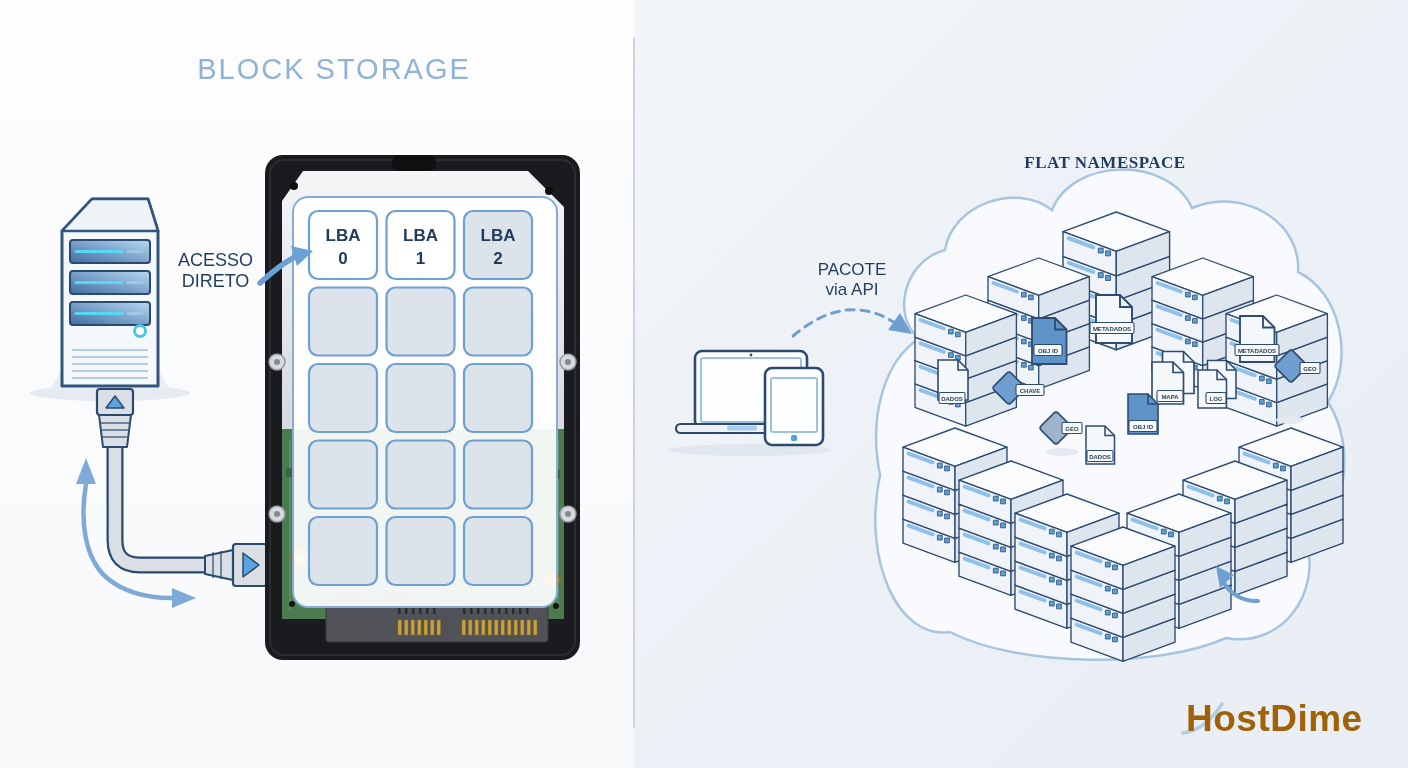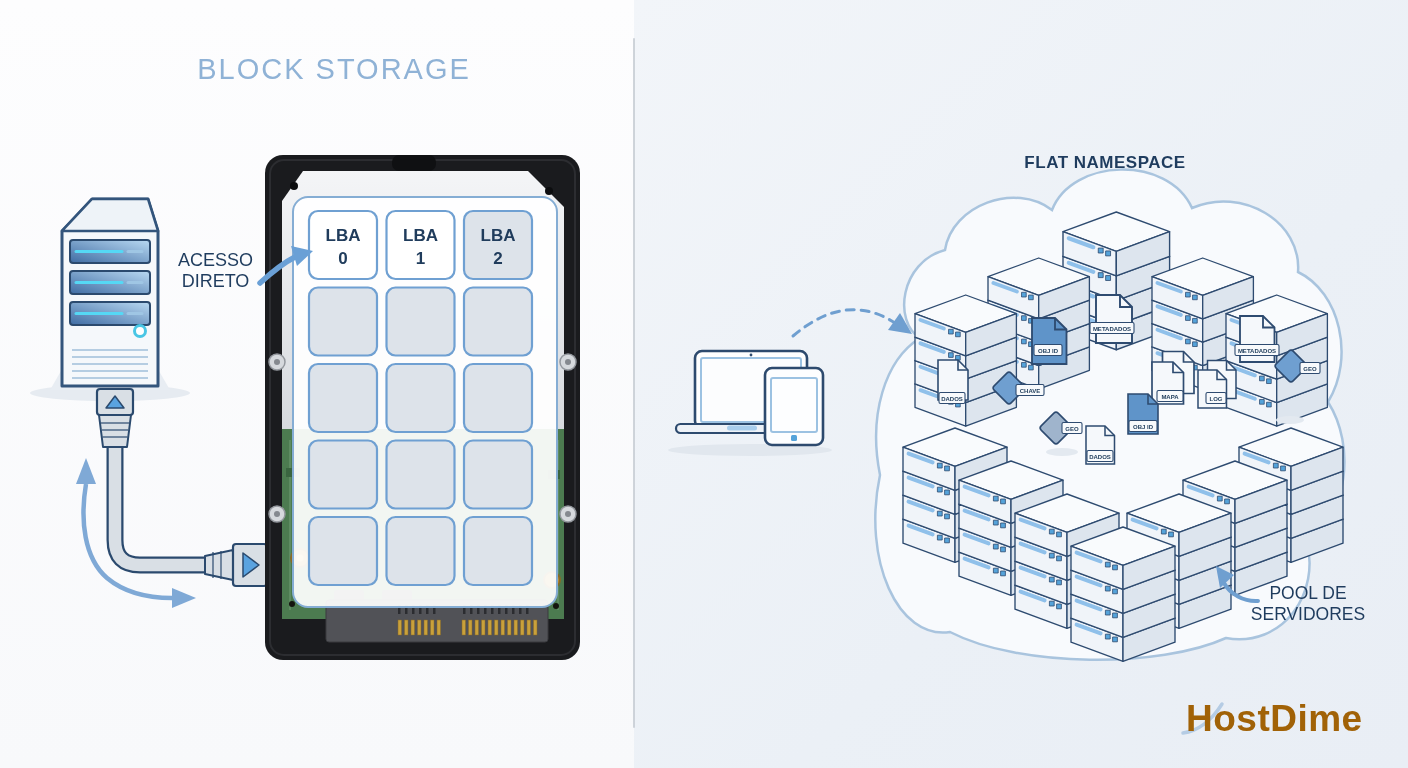--- a/index.html
+++ b/index.html
@@ -11,21 +11,21 @@
             background:linear-gradient(135deg,#f2f5f9 0%,#ebf0f6 60%,#e9eef5 100%);}
   .divider{position:absolute;left:633px;top:38px;width:2px;height:690px;
            background:#c7ccd3;border-radius:2px;opacity:.85;}
   .art{position:absolute;left:0;top:0;width:1408px;height:768px;}
   .txt{position:absolute;color:#1f3c5e;text-align:center;line-height:1.18;}
   .panel-title{top:52px;font-size:29px;font-weight:500;letter-spacing:2px;color:#8fb2d6;padding-left:17px;}
   .t-block{left:0;width:634px;}
   .t-object{left:634px;width:774px;}
   .lbl{font-size:18px;font-weight:500;}
   .acesso{left:128px;top:244px;width:175px;margin-top:6px;}
-  .flatns{left:955px;top:153px;width:300px;font-size:17px;font-weight:600;letter-spacing:.5px;}
+  .flatns{left:955px;top:153px;width:300px;font-size:17px;font-weight:600;letter-spacing:.5px;font-family:Liberation Serif, serif;}
   .pacote{left:778px;top:260px;width:148px;font-size:17px;}
   .pool{left:1222px;top:583px;width:172px;font-size:17.5px;}
   .brand{position:absolute;left:1186px;top:698px;width:200px;font-size:37px;font-weight:bold;
          color:#a16207;letter-spacing:.5px;}
 </style>
 </head>
 <body>
 
 <div class="stage">
   <div class="bg-left"></div>
@@ -348,20 +348,20 @@
 
   <div class="txt panel-title t-block">BLOCK STORAGE</div>
 
   <div class="txt lbl acesso">
     <div>ACESSO</div>
     <div>DIRETO</div>
   </div>
 
   <div class="txt flatns">FLAT NAMESPACE</div>
 
-
-  <div class="txt pool">
-    <div>POOL DE</div>
-    <div>SERVIDORES</div>
+  <div class="txt pacote">
+    <div>PACOTE</div>
+    <div>via API</div>
   </div>
+
 
   <div class="brand">HostDime</div>
 </div>
 
 </body></html>

